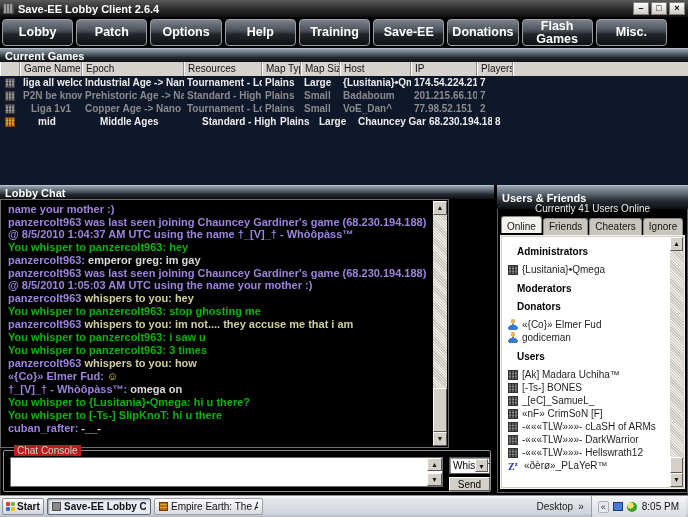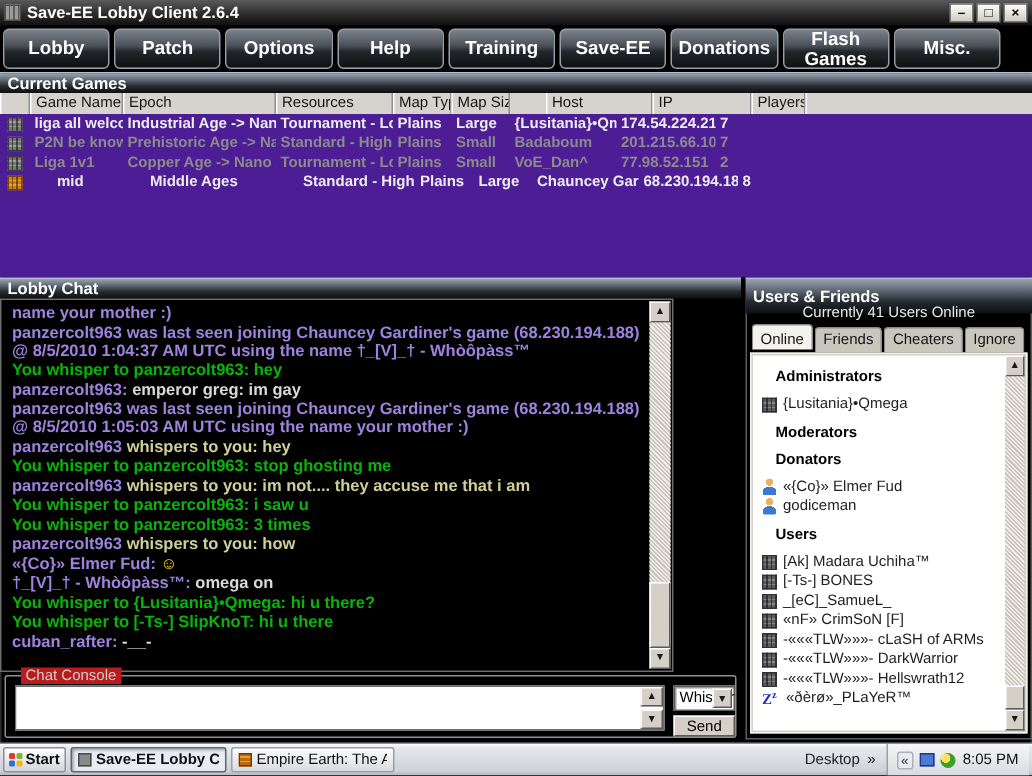--- a/index.html
+++ b/index.html
@@ -29,21 +29,21 @@
 
   
   .section-bar{background:linear-gradient(180deg,#9aa4b0 0%,#5a6570 35%,#262b31 65%,#0d0f12 100%);
     border-top:1px solid #b8c0ca;color:#fff;font-weight:bold;font-size:11px;
     display:flex;align-items:center;padding:0 5px;}
   #games-bar{position:absolute;left:0;top:48px;width:688px;height:14px;}
   #chat-bar{position:absolute;left:0;top:185px;width:494px;height:14px;}
   #users-bar{position:absolute;left:497px;top:185px;width:191px;height:24px;}
 
   
-  #games-table{position:absolute;left:0;top:62px;width:688px;height:123px;background:#4c1d95;}
+  #games-table{position:absolute;left:0;top:62px;width:688px;height:123px;background:#0f172a;}
   .games-head{display:flex;height:14px;background:#d6d3ce;}
   .gh-cell{font-size:10px;color:#141414;padding:1px 3px;border-right:1px solid #8f8f8f;
     border-left:1px solid #fff;white-space:nowrap;overflow:hidden;cursor:default;}
   .gh-fill{flex:1;border-right:none;}
   .game-row{display:flex;height:13px;align-items:center;cursor:pointer;}
   .g-cell{font-size:10px;font-weight:bold;padding:0 3px;white-space:nowrap;overflow:hidden;}
   .row-bright .g-cell{color:#ececec;}
   .row-dim .g-cell{color:#8b8b8b;}
   .game-icon{display:block;width:10px;height:10px;margin:0 auto;}
   .icon-gray{background:#767676;box-shadow:inset 0 0 0 1px #3e3e3e;
@@ -189,21 +189,21 @@
   </div>
 
   <div id="games-table">
     <div class="games-head" id="games-head">
         <div class="gh-cell" style="width: 20px;"></div>
         <div class="gh-cell" style="width: 62px;">Game Name</div>
         <div class="gh-cell" style="width: 102px;">Epoch</div>
         <div class="gh-cell" style="width: 78px;">Resources</div>
         <div class="gh-cell" style="width: 39px;">Map Type</div>
         <div class="gh-cell" style="width: 39px;">Map Size</div>
-        <div class="gh-cell" style="width: 71px; margin-left: 24px;">Host</div>
+        <div class="gh-cell" style="width: 71px;">Host</div>
         <div class="gh-cell" style="width: 66px;">IP</div>
         <div class="gh-cell" style="width: 36px;">Players</div>
         <div class="gh-cell gh-fill"></div>
       </div>
     <div id="games-body">
         <div class="game-row row-bright">
           <div class="g-cell" style="width: 20px;">
             <span class="game-icon icon-gray"></span>
           </div>
           <div class="g-cell" style="width: 62px;">liga all welcome</div>
@@ -225,21 +225,21 @@
           <div class="g-cell" style="width: 39px;">Plains</div>
           <div class="g-cell" style="width: 39px;">Small</div>
           <div class="g-cell" style="width: 71px;">Badaboum</div>
           <div class="g-cell" style="width: 66px;">201.215.66.102</div>
           <div class="g-cell" style="width: 40px;">7</div>
         </div>
         <div class="game-row row-dim">
           <div class="g-cell" style="width: 20px;">
             <span class="game-icon icon-gray"></span>
           </div>
-          <div class="g-cell" style="width: 62px;">Liga 1v1</div>
+          <div class="g-cell" style="width: 62px; text-align: center;">Liga 1v1</div>
           <div class="g-cell" style="width: 102px;">Copper Age -&gt; Nano Age</div>
           <div class="g-cell" style="width: 78px;">Tournament - Low (TL)</div>
           <div class="g-cell" style="width: 39px;">Plains</div>
           <div class="g-cell" style="width: 39px;">Small</div>
           <div class="g-cell" style="width: 71px;">VoE_Dan^</div>
           <div class="g-cell" style="width: 66px;">77.98.52.151</div>
           <div class="g-cell" style="width: 40px;">2</div>
         </div>
         <div class="game-row row-bright">
           <div class="g-cell" style="width: 20px;">

